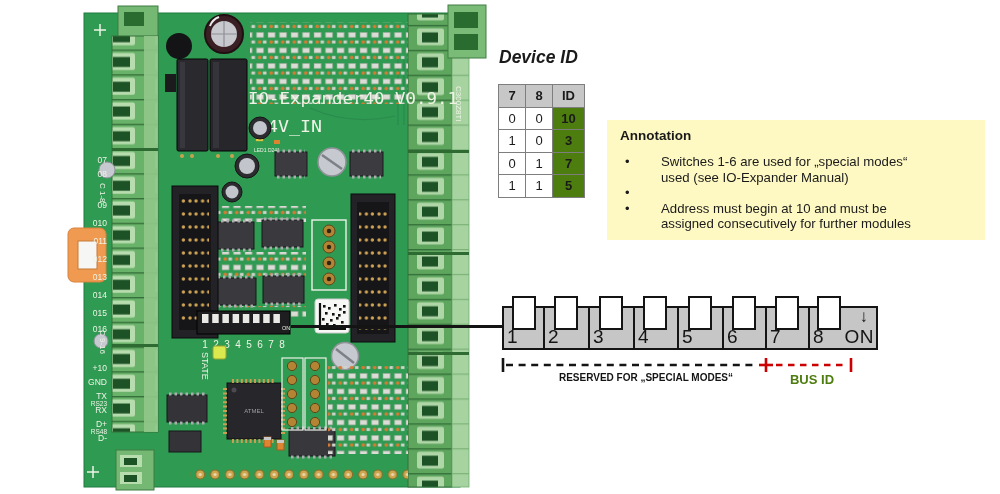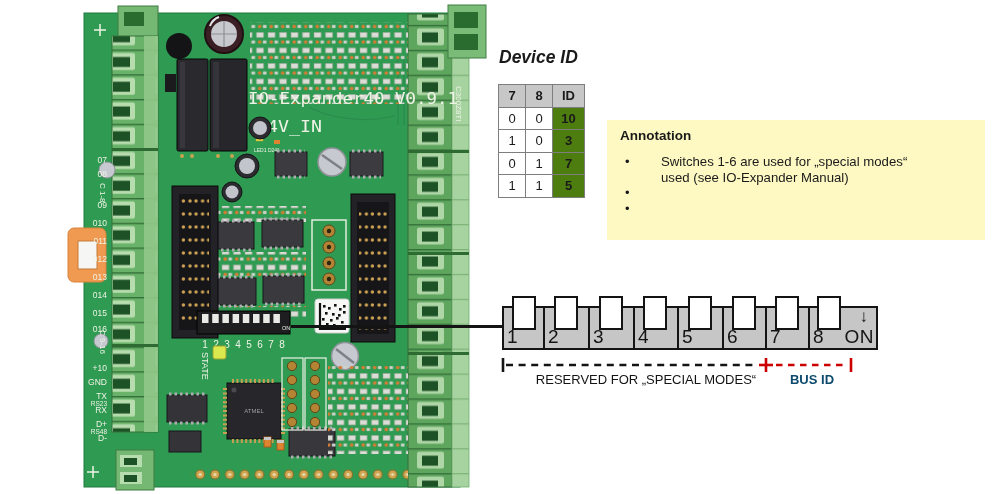--- a/index.html
+++ b/index.html
@@ -32,21 +32,21 @@
   .dipdiag .cell{position:absolute;top:0;height:100%;border-right:2px solid #141414;box-sizing:border-box;}
   .dipdiag .cell.last{border-right:none;}
   .dipdiag .num{position:absolute;left:3px;bottom:0px;font-size:19px;color:#141414;}
   .dipdiag .knob{position:absolute;top:0;width:24px;height:34px;background:#ffffff;
       border:2px solid #141414;box-sizing:border-box;}
   .dipdiag .onlabel{position:absolute;right:2px;bottom:0px;font-size:19px;color:#141414;letter-spacing:.5px;}
   .dipdiag .onarrow{position:absolute;right:8px;top:0px;font-size:17px;color:#141414;line-height:17px;}
   
   .range-svg{position:absolute;left:495px;top:357px;width:372px;height:16px;}
   .reserved-label{position:absolute;left:505px;top:372px;width:282px;text-align:center;
-      font-size:13px;font-weight:normal;color:#141414;}
+      font-size:10px;font-weight:bold;color:#141414;}
   .busid-label{position:absolute;left:770px;top:372px;width:84px;text-align:center;
       font-size:13px;font-weight:bold;}
   .silk{font-family:"DejaVu Sans Mono",monospace;fill:#eef3e6;}
   .silk2{font-family:"Liberation Sans",sans-serif;fill:#eef3e6;}
 </style>
 </head>
 <body>
 
 <div class="stage">
 
@@ -403,20 +403,22 @@
       <li>
         <span class="bullet">•</span>
         <span class="btext">Switches 1-6 are used for „special modes“
 used (see IO-Expander Manual)</span>
       </li>
       <li>
         <span class="bullet">•</span>
       </li>
       <li>
         <span class="bullet">•</span>
+        <span class="btext">Address must begin at 10 and must be
+assigned consecutively for further modules</span>
       </li>
     </ul>
   </div>
 
   <div class="dipdiag">
     <div class="bar">
       <div class="cell" style="left:0;width:41px">
           <span class="num">1</span>
         </div>
       <div class="cell" style="left:41px;width:45px">
@@ -459,15 +461,15 @@
       <line x1="11" y1="8" x2="259" y2="8" stroke="#141414" stroke-width="2.6" stroke-dasharray="7,5.6"></line>
     </g>
     <g stroke="#cc0000" stroke-width="2.6">
       <line x1="271" y1="1" x2="271" y2="15"></line>
       <line x1="264" y1="8" x2="278" y2="8"></line>
       <line x1="281" y1="8" x2="350" y2="8" stroke-dasharray="6.5,5.5"></line>
       <line x1="356" y1="1" x2="356" y2="15"></line>
     </g>
   </svg>
   <div class="reserved-label">RESERVED FOR „SPECIAL MODES“</div>
-  <div class="busid-label" style="color: #0c4a6e;">BUS ID</div>
+  <div class="busid-label" style="color: #4d7c0f;">BUS ID</div>
 
 </div>
 
 </body></html>

